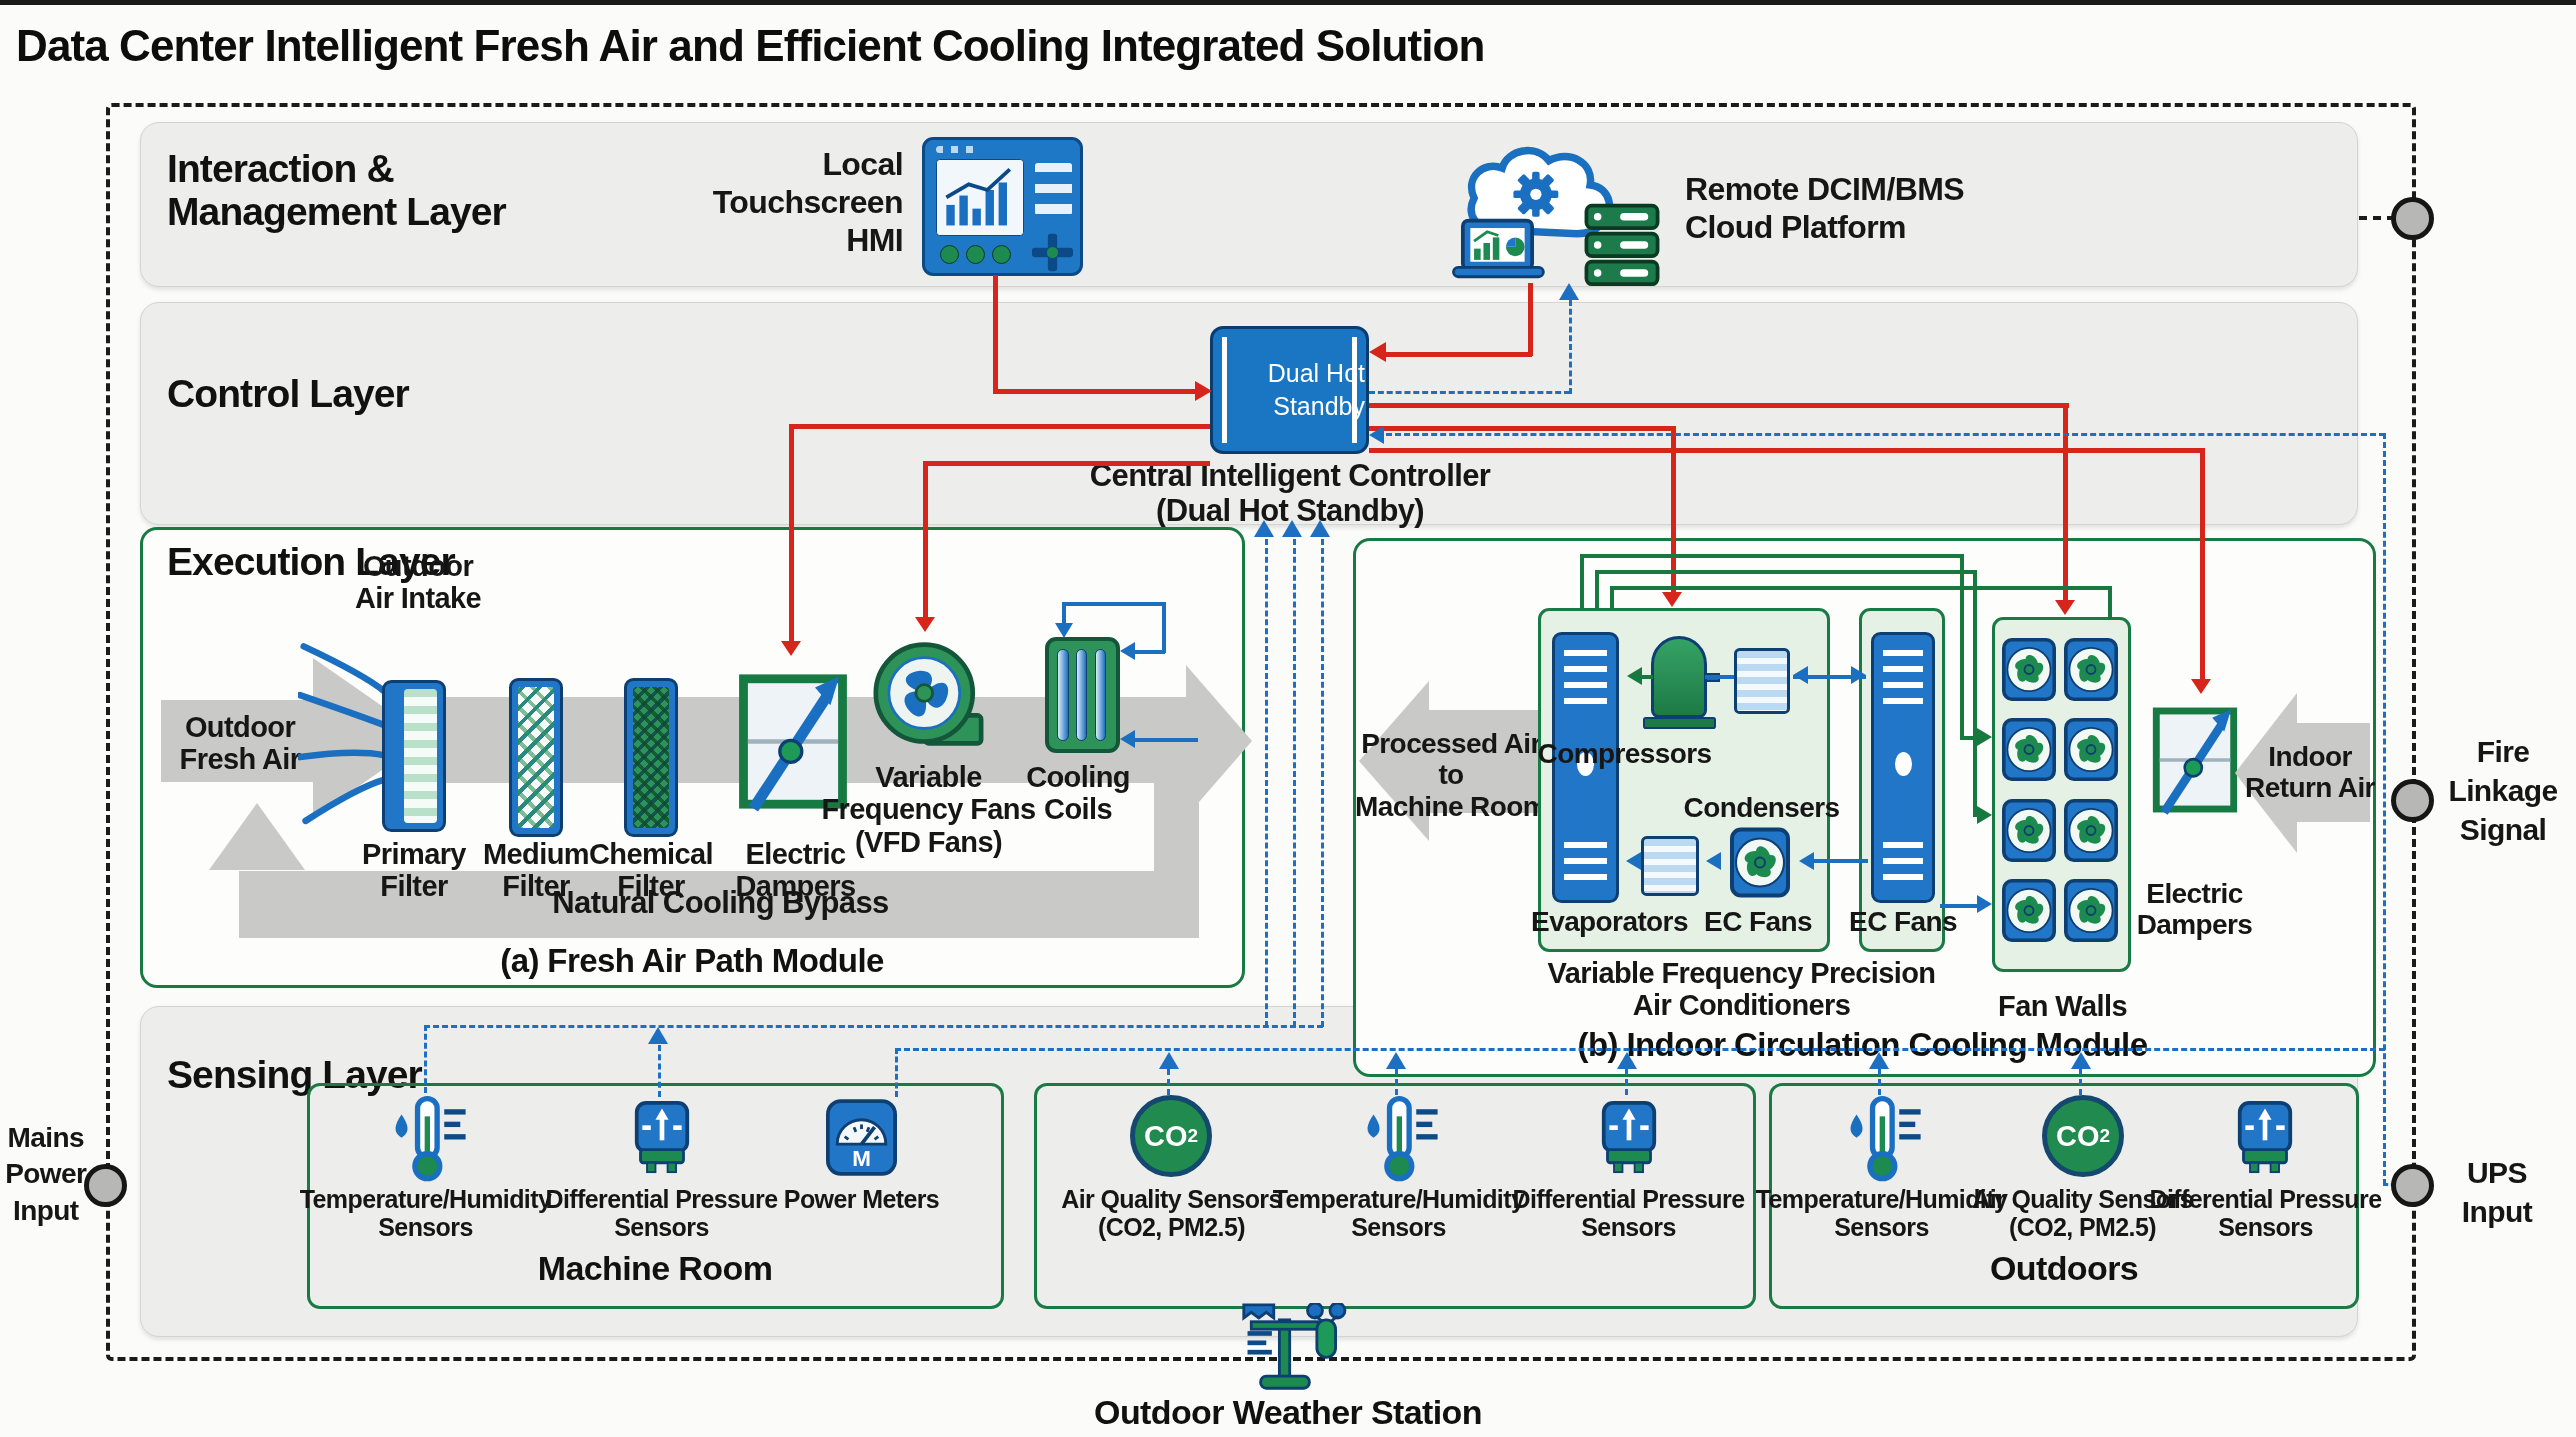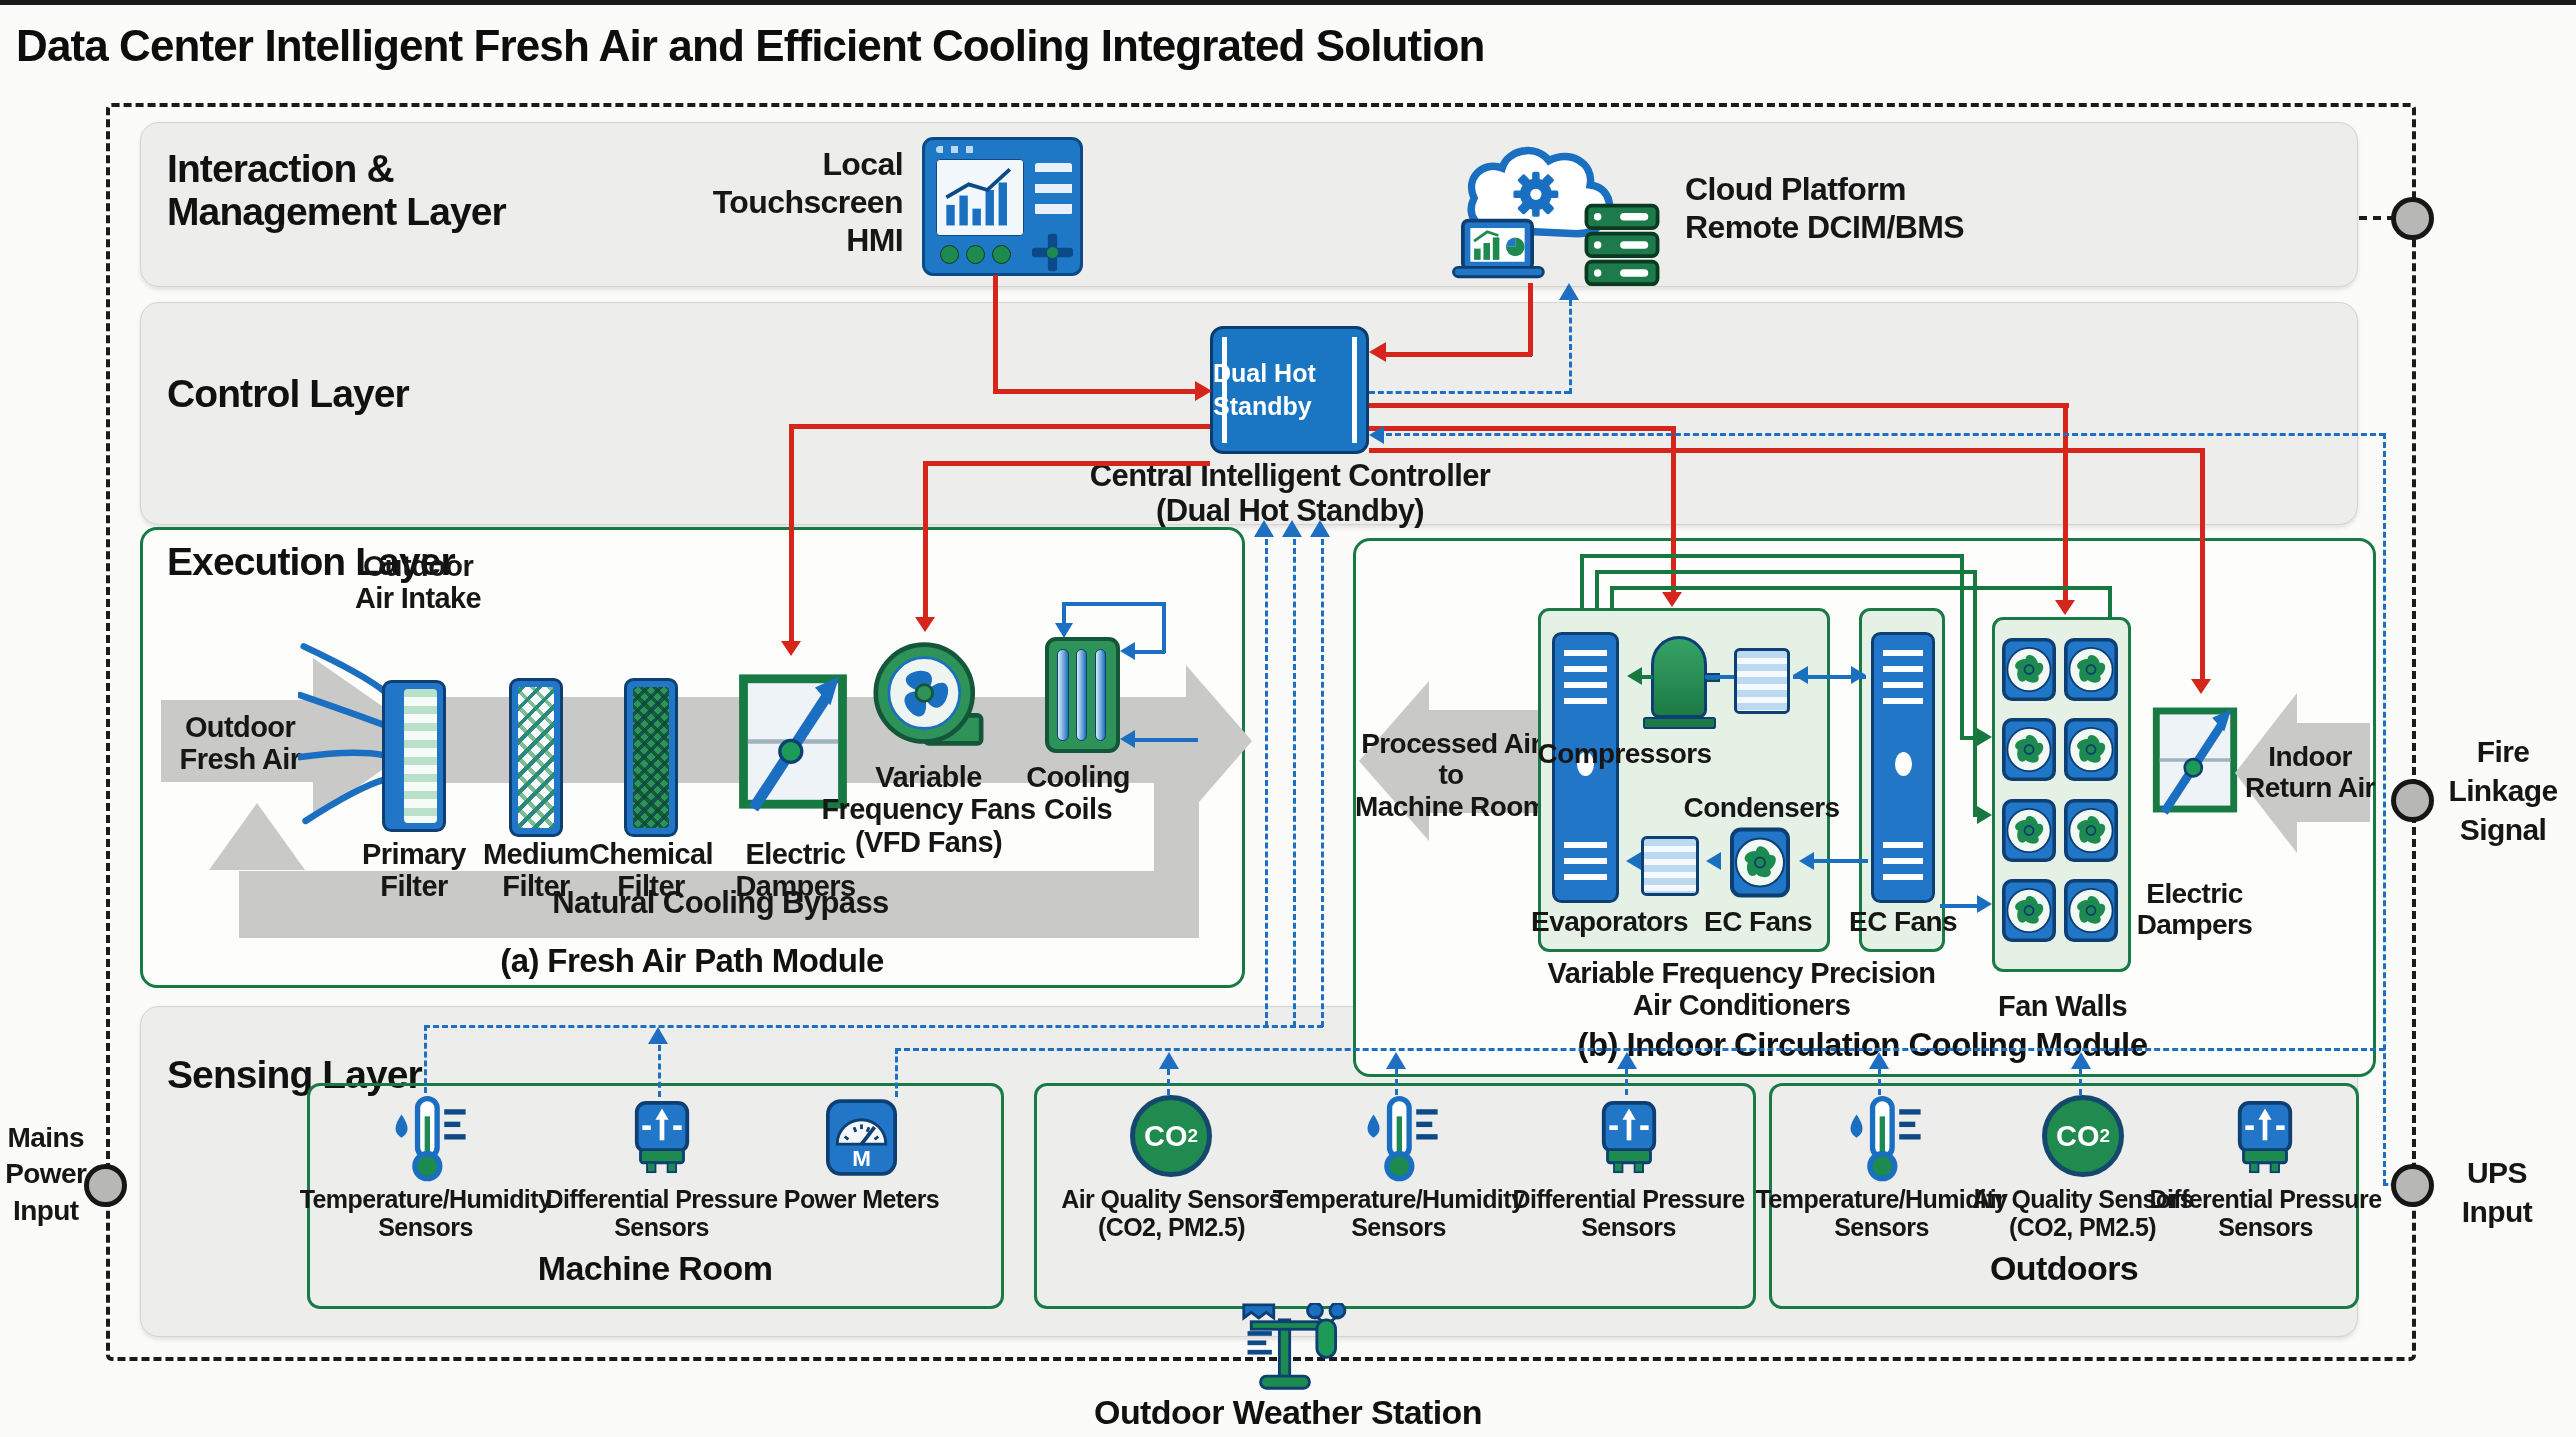--- a/index.html
+++ b/index.html
@@ -132,30 +132,30 @@
           <circle cx="162" cy="112" r="4" fill="#fff"></circle>
           <circle cx="162" cy="142" r="4" fill="#fff"></circle>
         <rect x="186" y="78" width="30" height="8" rx="4" fill="#fff"></rect>
           <rect x="186" y="108" width="30" height="8" rx="4" fill="#fff"></rect>
           <rect x="186" y="138" width="30" height="8" rx="4" fill="#fff"></rect>
       </g>
     </svg>
   </div>
 
   <div class="lbl" style="left:1685px;top:170px;width:403px;text-align:left;font-size:32px;font-weight:800;line-height:1.2">
+    <div>Remote DCIM/BMS</div>
     <div>Cloud Platform</div>
-    <div>Remote DCIM/BMS</div>
   </div>
 
   <div class="lyr" style="left:167px;top:373px">Control Layer</div>
 
   <div class="abs" style="left:1210px;top:326px;width:159px;height:128px;background:#1a75c2;border:3.7px solid #0a3c6e;border-radius:13px">
     <div class="abs" style="left:9.4px;top:7.5px;bottom:7.5px;width:4.7px;background:#fff;height:106px"></div>
     <div class="abs" style="right:9.4px;top:7.5px;width:4.7px;height:106px;background:#fff"></div>
-    <div class="abs" style="left:0;top:28px;width:152px;text-align:left;color:#fff;font-weight:700;font-size:25px;line-height:1.3">
+    <div class="abs" style="left:0;top:28px;width:152px;text-align:right;color:#fff;font-weight:400;font-size:25px;line-height:1.3">
       <div>Dual Hot</div>
       <div>Standby</div>
     </div>
   </div>
 
   <div class="lbl" style="left:1056px;top:459px;width:468px;font-size:31px;font-weight:800">
     <div>Central Intelligent Controller</div>
     <div>(Dual Hot Standby)</div>
   </div>
 

